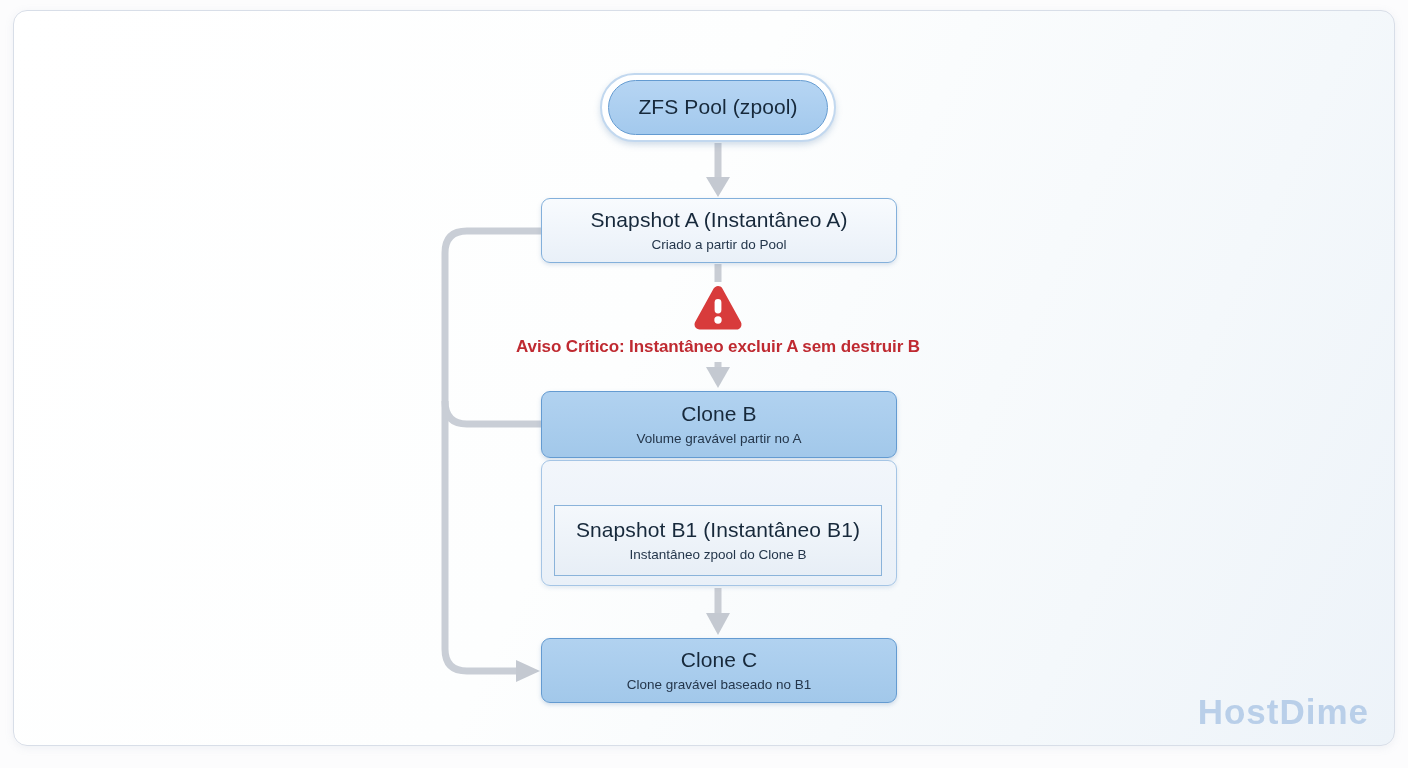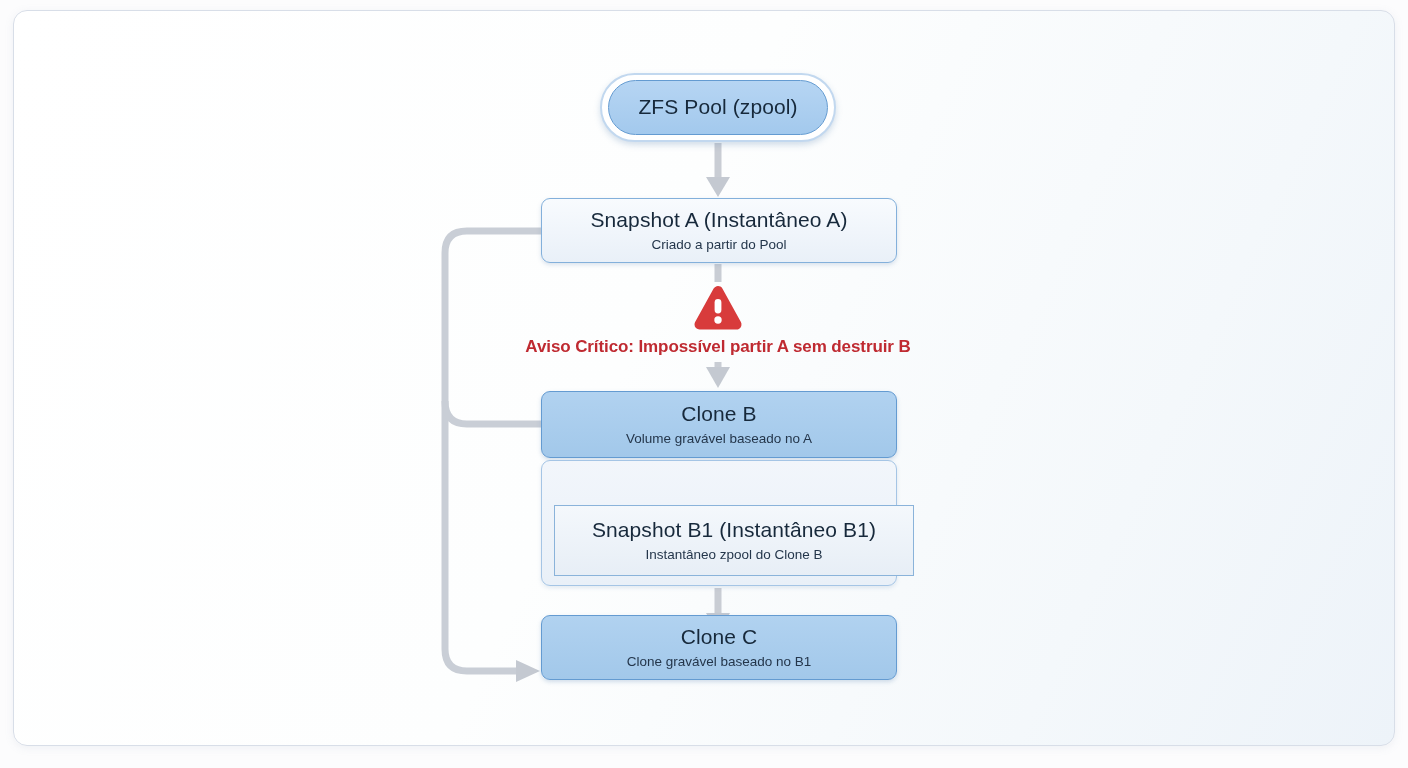--- a/index.html
+++ b/index.html
@@ -42,24 +42,24 @@
     justify-content:center;
   }
   .snapshot-a{left:527px;top:187px;width:356px;height:65px;}
   .clone-b-header{left:527px;top:380px;width:356px;height:67px;}
   .clone-b-body{
     position:absolute;left:527px;top:449px;width:356px;height:126px;box-sizing:border-box;
     background:linear-gradient(180deg,#f2f6fb 0%,#e9f0f8 100%);
     border:1.5px solid #a5c5e5;border-radius:9px;
     box-shadow:0 2px 4px rgba(110,145,185,0.18);
   }
-  .snapshot-b1{left:540px;top:494px;width:360px;height:71px;
+  .snapshot-b1{left:540px;top:494px;width:328px;height:71px;
     background:linear-gradient(180deg,#f4f8fc 0%,#e7eef6 100%);
     border:1.5px solid #8ab3da;}
-  .clone-c{left:527px;top:604px;width:356px;height:65px;}
+  .clone-c{left:527px;top:627px;width:356px;height:65px;}
   .warning-text{
     position:absolute;left:454px;top:326px;width:500px;text-align:center;
     font-size:17px;font-weight:bold;color:#bf2a31;letter-spacing:-0.1px;
   }
   .watermark{
     position:absolute;left:1055px;top:681px;width:300px;text-align:right;
     font-size:35px;font-weight:bold;color:#b9cfe9;letter-spacing:1px;
   }
 </style>
 </head>
@@ -100,34 +100,35 @@
       <div class="title">Snapshot A (Instantâneo A)</div>
       <div class="subtitle">Criado a partir do Pool</div>
     </div>
 
     <div class="node pool-outer">
       <div class="pool-inner">
         <span class="title">ZFS Pool (zpool)</span>
       </div>
     </div>
 
-    <div class="warning-text">Aviso Crítico: Impossível partir A sem destruir B</div>
+    <div class="warning-text">Aviso Crítico: Instantâneo excluir A sem destruir B</div>
 
     <div class="node box-blue clone-b-header">
       <div class="title">Clone B</div>
-      <div class="subtitle">Volume gravável baseado no A</div>
+      <div class="subtitle">Volume gravável partir no A</div>
     </div>
 
     <div class="clone-b-body"></div>
 
     <div class="node snapshot-b1">
       <div class="title">Snapshot B1 (Instantâneo B1)</div>
       <div class="subtitle">Instantâneo zpool do Clone B</div>
     </div>
 
     <div class="node box-blue clone-c">
       <div class="title">Clone C</div>
       <div class="subtitle">Clone gravável baseado no B1</div>
     </div>
 
+    <div class="watermark">HostDime</div>
 
   </div>
 </div>
 
 </body></html>

